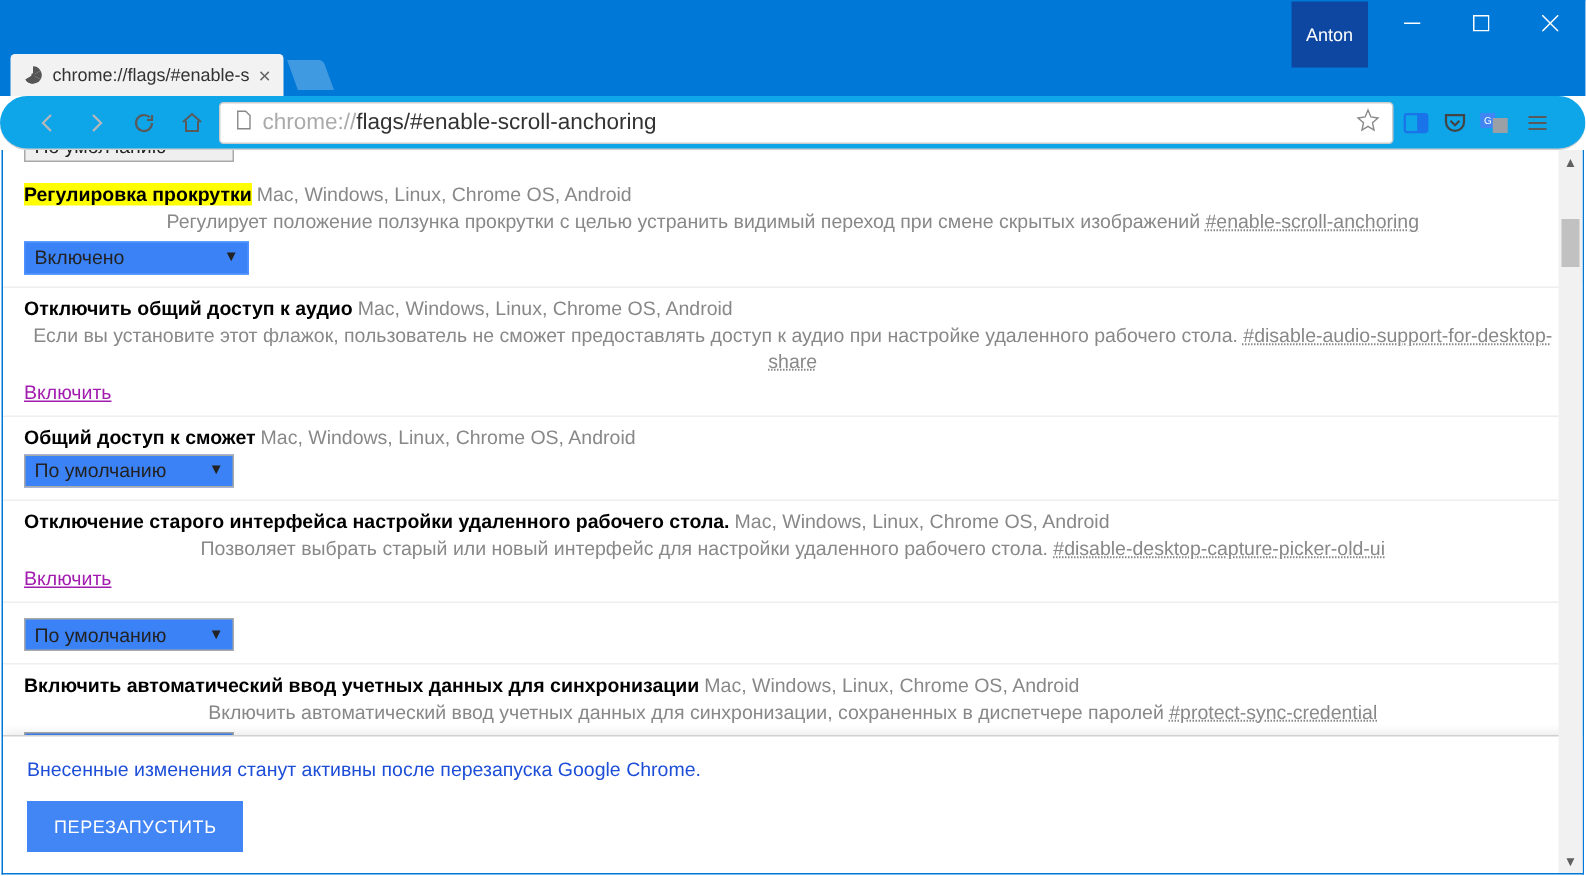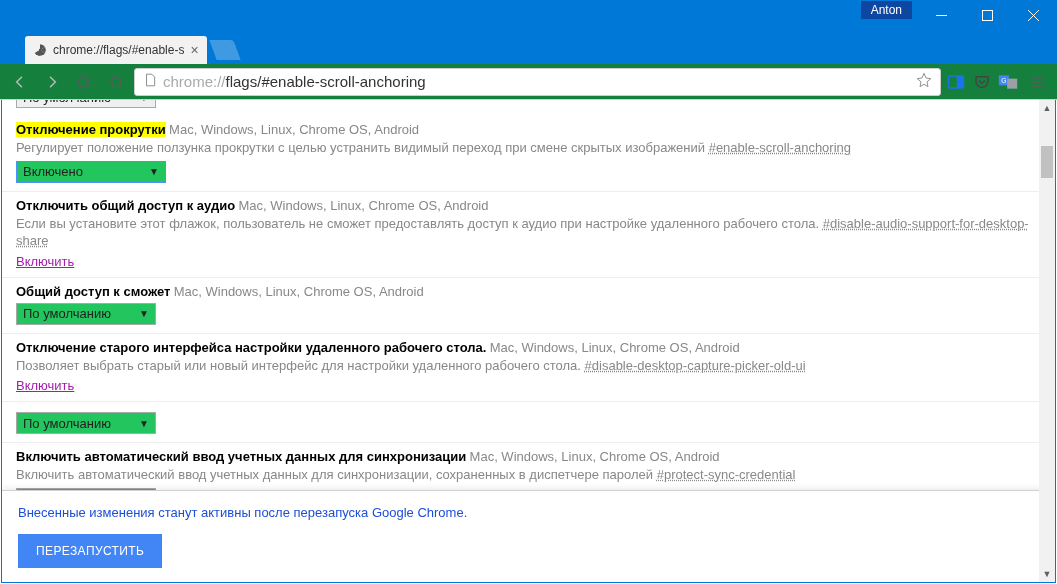--- a/index.html
+++ b/index.html
@@ -1,47 +1,47 @@
 <!DOCTYPE html>
 <html><head>
 <meta charset="utf-8">
 <style>
   * { margin: 0; padding: 0; box-sizing: border-box; }
   body { font-family: "Segoe UI", Tahoma, sans-serif; font-size: 12px; background: #fff; width: 1057px; height: 584px; overflow: hidden; position: relative; }
   .titlebar { height: 28px; background: #0078d7; display: flex; justify-content: flex-end; align-items: flex-start; }
-  .user-badge { background: #0d47a1; color: #fff; padding: 2px 10px; font-size: 12px; margin-right: 6px; }
+  .user-badge { background: #0d47a1; color: #fff; padding: 15px 10px; font-size: 12px; margin-right: 6px; }
   .win-btn { width: 46px; height: 28px; display: flex; align-items: center; justify-content: center; color: #fff; }
   .win-btn svg { width: 11px; height: 11px; }
-  .tabstrip { height: 36px; background: #0078d7; display: flex; align-items: flex-end; padding-left: 24px; }
+  .tabstrip { height: 36px; background: #0078d7; display: flex; align-items: flex-end; padding-left: 6px; }
   .tab { background: #f2f2f2; height: 28px; display: flex; align-items: center; padding: 0 8px; border-top-left-radius: 3px; border-top-right-radius: 3px; max-width: 200px; gap: 6px; }
   .tab-favicon { width: 14px; height: 14px; }
   .tab-title { font-size: 12px; color: #333; white-space: nowrap; overflow: hidden; text-overflow: ellipsis; flex: 1; }
   .tab-close { font-size: 14px; color: #666; line-height: 1; }
   .new-tab { width: 24px; height: 20px; background: rgba(255,255,255,0.25); margin-left: 6px; margin-bottom: 4px; border-top-right-radius: 3px; transform: skewX(20deg); }
-  .toolbar { height: 36px; background: #15803d; border-bottom: 1px solid #d0d0d0; display: flex; align-items: center; padding: 0 6px; gap: 4px; }
+  .toolbar { height: 36px; background: #0ea5e9; border-bottom: 1px solid #d0d0d0; display: flex; align-items: center; padding: 0 18px; gap: 4px; border-radius: 18px; }
   .tb-btn { width: 28px; height: 28px; display: flex; align-items: center; justify-content: center; color: #5a5a5a; border-radius: 3px; }
   .tb-btn.disabled { color: #b8b8b8; }
   .omnibox { flex: 1; height: 28px; border: 1px solid #ccc; border-radius: 3px; background: #fff; display: flex; align-items: center; padding: 0 8px; gap: 6px; }
   .omnibox-url { font-size: 15px; color: #aaa; flex: 1; white-space: nowrap; overflow: hidden; }
   .omnibox-url .dark { color: #333; }
   .ext-icon { width: 22px; height: 22px; display: flex; align-items: center; justify-content: center; }
   .content { position: absolute; top: 100px; left: 1px; right: 1px; bottom: 1px; overflow: hidden; border-left: 1px solid #0078d7; border-right: 1px solid #0078d7; border-bottom: 1px solid #0078d7; background: #fff; }
   .titlebar, .tabstrip { border-left: 1px solid #0078d7; border-right: 1px solid #0078d7; }
   .titlebar { border-top: 1px solid #0078d7; }
   .flags { height: 100%; overflow-y: auto; padding: 0; }
   .partial-select { margin: 0 0 6px 14px; border: 1px solid #a9a9a9; background: #efefef; height: 22px; width: 140px; display: flex; align-items: center; padding: 0 6px; font-size: 13px; color: #222; justify-content: space-between; position: relative; top: -14px; }
   .flag { padding: 6px 14px 8px 14px; border-top: 1px solid #eee; }
   .flag.first { border-top: none; margin-top: -12px; }
   .flag-title { font-size: 13px; font-weight: bold; color: #000; display: inline; }
   .highlight { background: #ffff00; }
   .platforms { font-size: 13px; color: #888; }
-  .flag-desc { font-size: 13px; color: #888; margin-top: 2px; line-height: 1.35; }
+  .flag-desc { font-size: 13px; color: #888; margin-top: 2px; line-height: 1.35; text-align: center; }
   .flag-hash { color: #888; text-decoration: underline dotted; }
   .enable-link { color: #a21caf; text-decoration: underline; font-size: 13px; display: inline-block; margin-top: 4px; }
-  .flag-select { margin-top: 4px; border: 1px solid #a9a9a9; background: #22c55e; height: 22px; width: 140px; display: flex; align-items: center; padding: 0 6px; font-size: 13px; color: #222; justify-content: space-between; }
+  .flag-select { margin-top: 4px; border: 1px solid #a9a9a9; background: #3b82f6; height: 22px; width: 140px; display: flex; align-items: center; padding: 0 6px; font-size: 13px; color: #222; justify-content: space-between; }
   .flag-select.focused { outline: 1px solid #4d90fe; outline-offset: -1px; border-color: #4d90fe; width: 150px; }
   .caret { font-size: 10px; }
   .restart-bar { position: absolute; left: 0; right: 0; bottom: 0; background: #fff; border-top: 1px solid #d0d0d0; padding: 14px 16px; box-shadow: 0 -2px 6px rgba(0,0,0,0.08); }
   .restart-msg { font-size: 13px; color: #1d4ed8; margin-bottom: 14px; }
   .restart-btn { background: #4285f4; color: #fff; border: none; padding: 10px 18px; font-size: 12px; font-weight: normal; letter-spacing: 0.4px; }
   .scrollbar { position: absolute; right: 2px; top: 100px; bottom: 2px; width: 16px; background: #f1f1f1; }
   .scroll-arrow { height: 16px; display: flex; align-items: center; justify-content: center; color: #606060; font-size: 9px; }
   .scroll-thumb { position: absolute; left: 2px; right: 2px; top: 46px; height: 32px; background: #c1c1c1; }
 </style>
 </head>
@@ -143,21 +143,21 @@
     </div>
 </div>
 
 <div class="content">
   <div class="flags" id="flags-container">
     <div class="partial-select">
         <span>По умолчанию</span>
         <span class="caret">▼</span>
       </div>
   <div class="flag first">
-        <div><span class="flag-title highlight">Отключение прокрутки</span> <span class="platforms">Mac, Windows, Linux, Chrome OS, Android</span></div>
+        <div><span class="flag-title highlight">Регулировка прокрутки</span> <span class="platforms">Mac, Windows, Linux, Chrome OS, Android</span></div>
         <div class="flag-desc">Регулирует положение ползунка прокрутки с целью устранить видимый переход при смене скрытых изображений <span class="flag-hash">#enable-scroll-anchoring</span></div>
         <div class="flag-select focused">
           <span>Включено</span>
           <span class="caret">▼</span>
         </div>
       </div>
       <div class="flag"><div><span class="flag-title">Отключить общий доступ к аудио</span> <span class="platforms">Mac, Windows, Linux, Chrome OS, Android</span></div><div class="flag-desc">Если вы установите этот флажок, пользователь не сможет предоставлять доступ к аудио при настройке удаленного рабочего стола. <span class="flag-hash">#disable-audio-support-for-desktop-share</span></div><span class="enable-link">Включить</span></div>
       <div class="flag">
         <div><span class="flag-title">Общий доступ к сможет</span> <span class="platforms">Mac, Windows, Linux, Chrome OS, Android</span></div>
         <div class="flag-select">

